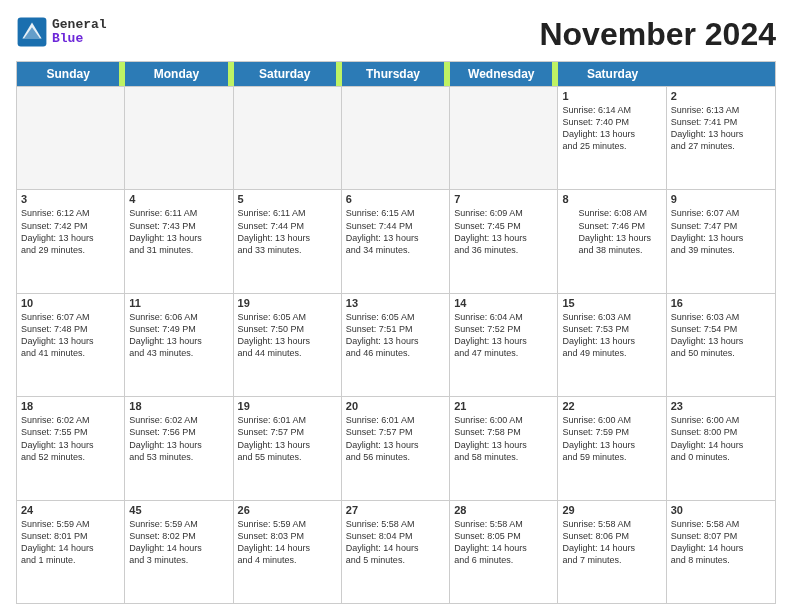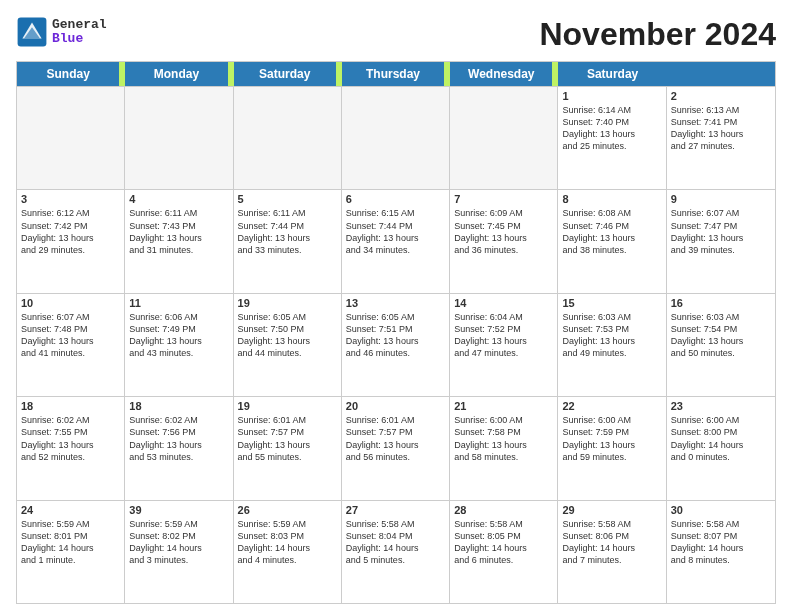--- a/index.html
+++ b/index.html
@@ -191,21 +191,21 @@
           </div>
           <div class="cal-cell ">
             <span class="day-num">7</span>
             <div class="cell-info" style="white-space: pre-line;">Sunrise: 6:09 AM
 Sunset: 7:45 PM
 Daylight: 13 hours
 and 36 minutes.</div>
           </div>
           <div class="cal-cell ">
             <span class="day-num">8</span>
-            <div class="cell-info" style="white-space: pre-line;">Sunrise: 6:08 AM
+            <div class="cell-info" style="white-space: pre-line; margin-left: 16px;">Sunrise: 6:08 AM
 Sunset: 7:46 PM
 Daylight: 13 hours
 and 38 minutes.</div>
           </div>
           <div class="cal-cell ">
             <span class="day-num">9</span>
             <div class="cell-info" style="white-space: pre-line;">Sunrise: 6:07 AM
 Sunset: 7:47 PM
 Daylight: 13 hours
 and 39 minutes.</div>
@@ -315,21 +315,21 @@
         </div>
         <div class="cal-row">
           <div class="cal-cell">
             <span class="day-num">24</span>
             <div class="cell-info" style="white-space: pre-line;">Sunrise: 5:59 AM
 Sunset: 8:01 PM
 Daylight: 14 hours
 and 1 minute.</div>
           </div>
           <div class="cal-cell">
-            <span class="day-num">39</span>
+            <span class="day-num">45</span>
             <div class="cell-info" style="white-space: pre-line;">Sunrise: 5:59 AM
 Sunset: 8:02 PM
 Daylight: 14 hours
 and 3 minutes.</div>
           </div>
           <div class="cal-cell">
             <span class="day-num">26</span>
             <div class="cell-info" style="white-space: pre-line;">Sunrise: 5:59 AM
 Sunset: 8:03 PM
 Daylight: 14 hours

